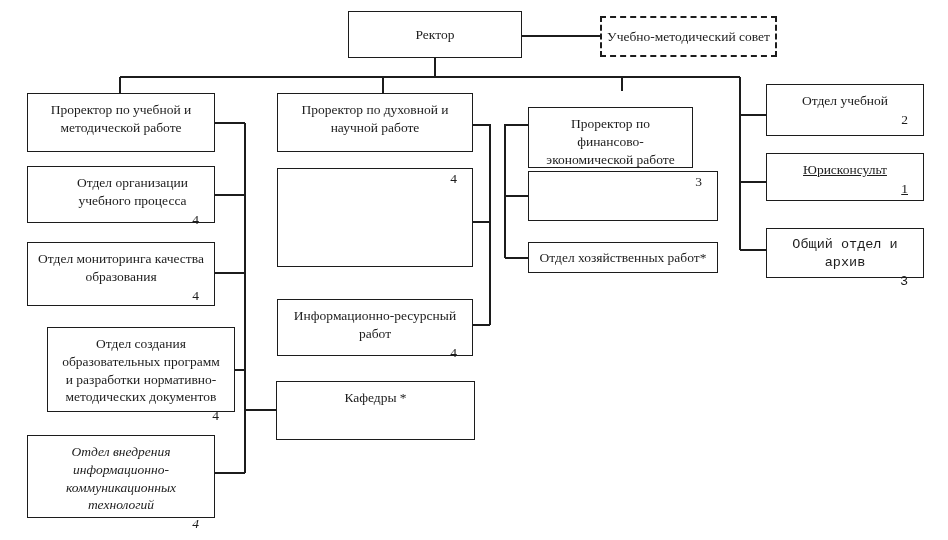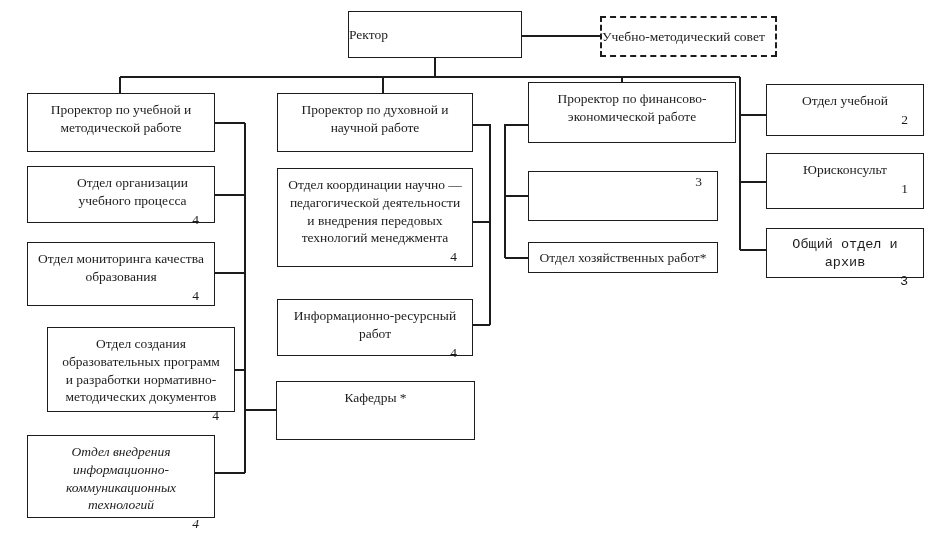--- a/index.html
+++ b/index.html
@@ -10,39 +10,39 @@
     position:absolute;
     background:#ffffff;
     border:1.5px solid #1c1c1c;
     box-sizing:border-box;
     font-size:13.5px;
     line-height:1.32;
     text-align:center;
   }
   .node .lbl{padding:7px 9px 0 9px;}
   .node .cnt{text-align:right;padding:1px 15px 0 0;font-size:13.5px;}
-  .node.vcenter{display:flex;align-items:center;}
+  .node.vcenter{display:flex;align-items:center;justify-content:center;}
   .node.dashed{border:2px dashed #1c1c1c;}
   
   #b-rector  {left:348px;top:11px;width:174px;height:47px;}
   #b-council {left:600px;top:16px;width:177px;height:41px;}
   #b-a-head  {left:27px;top:93px;width:188px;height:59px;}
   #b-a-u0    {left:27px;top:166px;width:188px;height:57px;padding-left:23px;}
   #b-a-u1    {left:27px;top:242px;width:188px;height:64px;}
   #b-a-u2    {left:27px;top:327px;width:188px;height:85px;margin-left:20px;}
   #b-a-u3    {left:27px;top:435px;width:188px;height:83px;font-style:italic;}
   #b-a-u4    {left:276px;top:381px;width:199px;height:59px;}
   #b-s-head  {left:277px;top:93px;width:196px;height:59px;}
   #b-s-u0    {left:277px;top:168px;width:196px;height:99px;}
   #b-s-u1    {left:277px;top:299px;width:196px;height:57px;}
-  #b-f-head  {left:528px;top:82px;width:208px;height:61px;}
+  #b-f-head  {left:528px;top:107px;width:165px;height:61px;}
   #b-f-u0    {left:528px;top:171px;width:190px;height:50px;}
   #b-f-u1    {left:528px;top:242px;width:190px;height:31px;}
   #b-r-u0    {left:766px;top:84px;width:158px;height:52px;}
-  #b-r-u1    {left:766px;top:153px;width:158px;height:56px;}
+  #b-r-u1    {left:766px;top:153px;width:158px;height:48px;text-decoration:underline;}
   #b-r-u2    {left:766px;top:228px;width:158px;height:50px;font-family:Liberation Mono, monospace;}
 </style>
 </head>
 <body>
 
 <div id="canvas">
 
   <svg id="wires" viewBox="0 0 948 540" xmlns="http://www.w3.org/2000/svg">
     <g stroke="#1c1c1c" stroke-width="1.5" fill="none" shape-rendering="crispEdges">
 
@@ -105,21 +105,20 @@
     <div class="cnt">4</div>
   </div>
   <div class="node" id="b-a-u4">
     <div class="lbl">Кафедры *</div>
   </div>
 
   <div class="node" id="b-s-head">
     <div class="lbl">Проректор по духовной и научной работе</div>
   </div>
   <div class="node" id="b-s-u0">
-    <div class="lbl">Отдел координации научно — педагогической деятельности и внедрения передовых технологий менеджмента</div>
     <div class="cnt">4</div>
   </div>
   <div class="node" id="b-s-u1">
     <div class="lbl">Информационно-ресурсный работ</div>
     <div class="cnt">4</div>
   </div>
 
   <div class="node" id="b-f-head">
     <div class="lbl">Проректор по финансово-экономической работе</div>
   </div>

